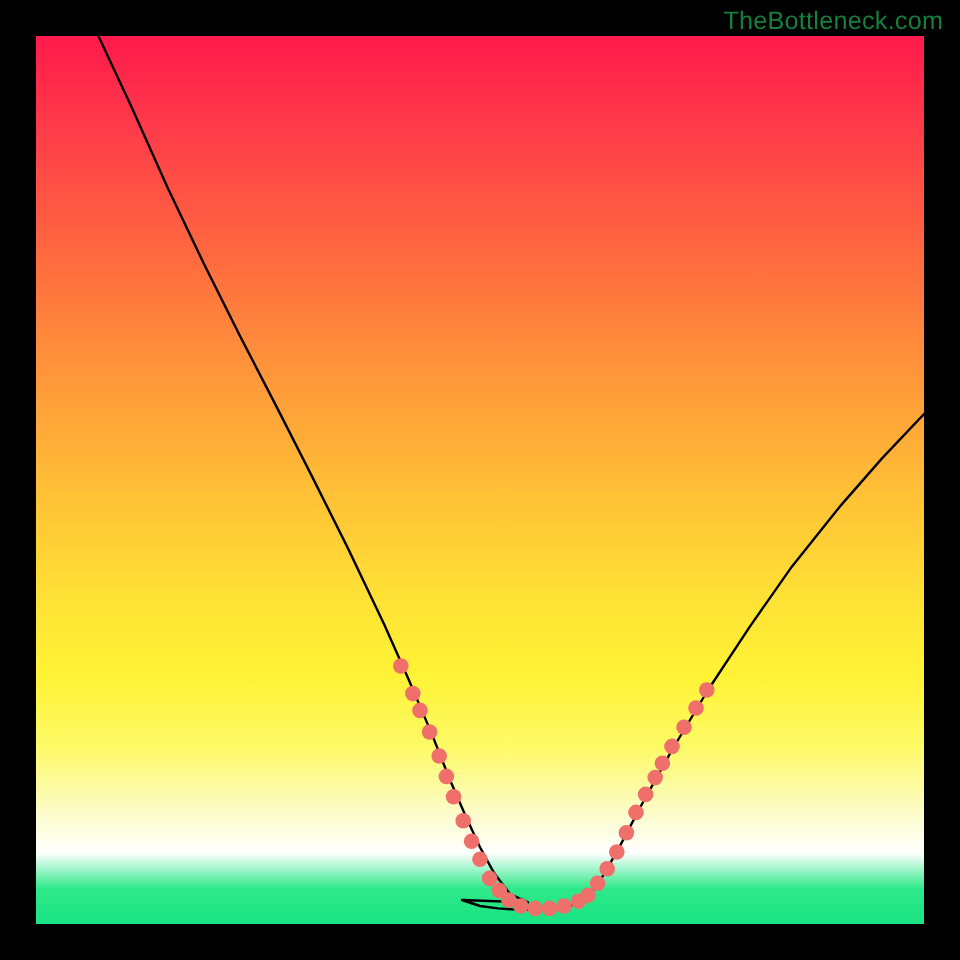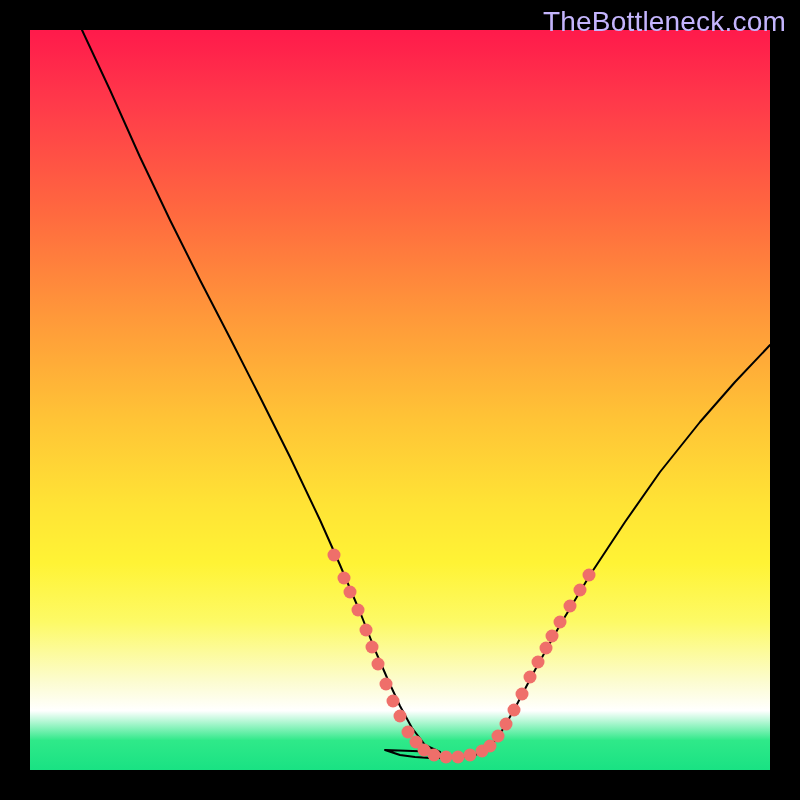--- a/index.html
+++ b/index.html
@@ -28,22 +28,22 @@
       #fdfa66 80%,
       #fcfccf 88%,
       #ffffff 92%,
       #2fe989 96%,
       #19e283 100%);
   }
   .watermark {
     position: absolute;
     top: 6px;
     right: 14px;
-    color: #c4b5fd;
-    font-size: 28px;
+    color: #15803d;
+    font-size: 21px;
     letter-spacing: 0.2px;
   }
   svg.curve {
     position: absolute;
     left: 0;
     top: 0;
     width: 740px;
     height: 740px;
   }
 </style>

